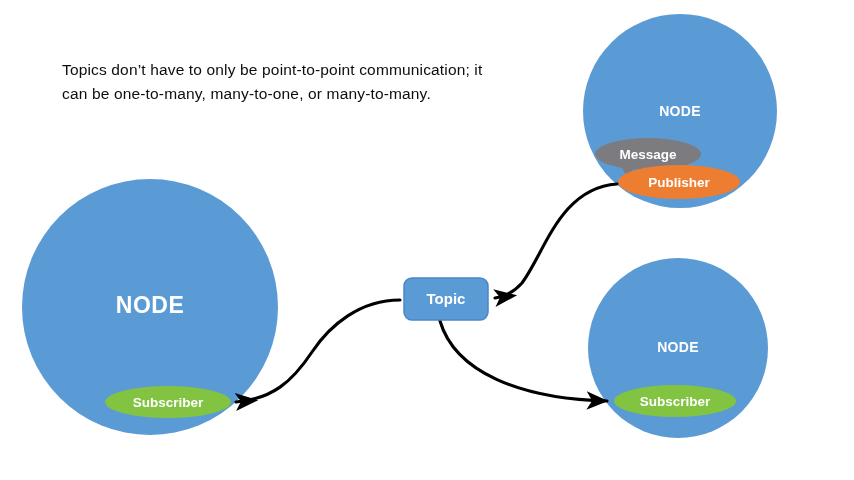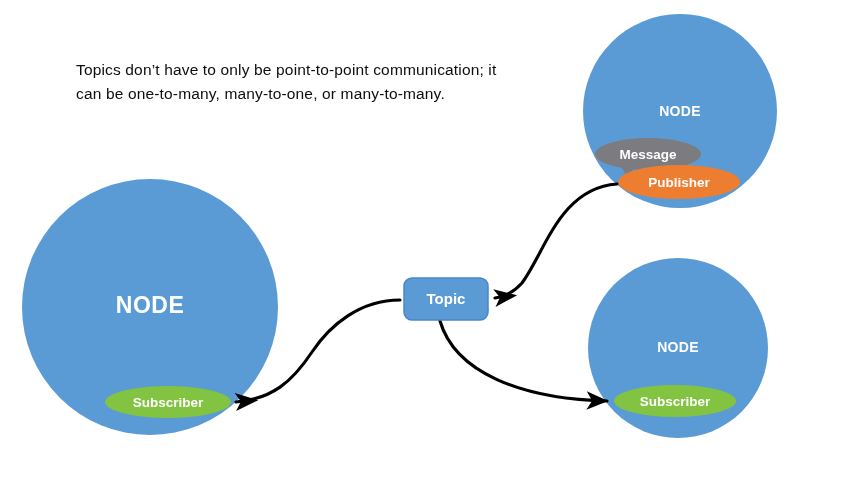--- a/index.html
+++ b/index.html
@@ -20,21 +20,21 @@
   }
   #diagram-svg {
     position: absolute;
     left: 0;
     top: 0;
     width: 854px;
     height: 480px;
   }
   .caption {
     position: absolute;
-    left: 76px;
+    left: 62px;
     top: 58px;
     width: 430px;
     font-family: "Liberation Sans", sans-serif;
     font-size: 15.5px;
     line-height: 1.52;
     color: #0d0d0d;
     letter-spacing: 0.01em;
     white-space: pre-line;
   }
   .node-label {

